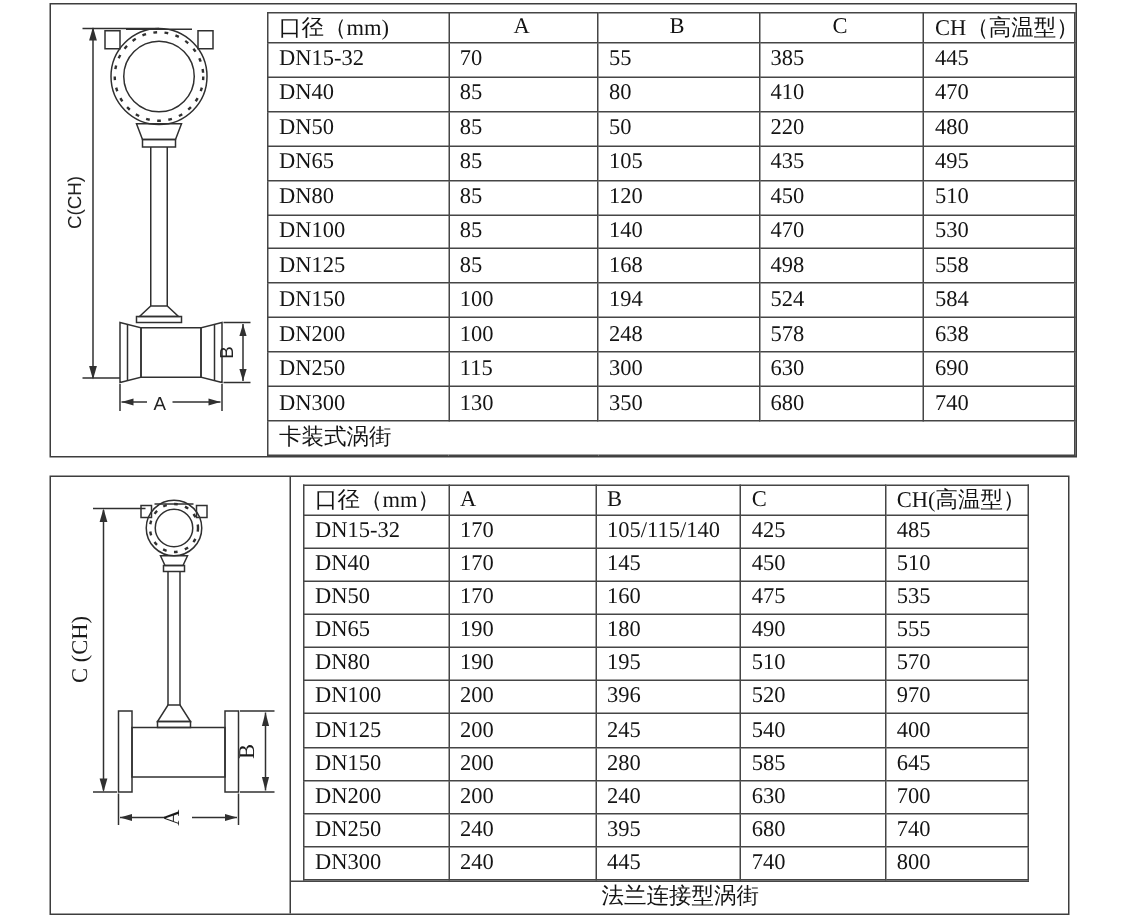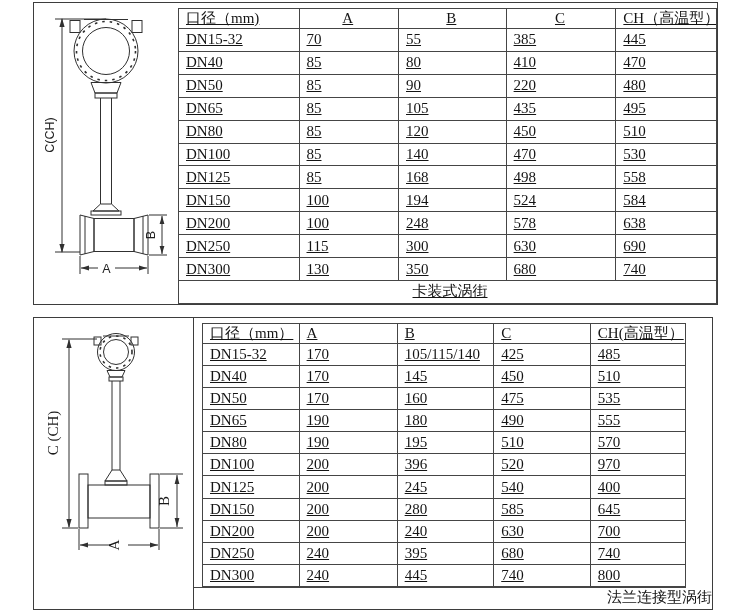--- a/index.html
+++ b/index.html
@@ -4,30 +4,30 @@
 <style>
   html,body{margin:0;padding:0;background:#ffffff;}
   #page{position:relative;width:750px;height:616px;background:#fff;overflow:hidden;
         font-family:"Liberation Serif", serif;color:#141414;}
   .panel{position:absolute;border:1px solid #3d3d3d;box-sizing:border-box;background:#fff;}
   #panel1{left:33px;top:2px;width:685px;height:303px;}
   #panel2{left:33px;top:317px;width:680px;height:293px;}
   .diag{position:absolute;left:0;top:0;}
   #p2-diag-box{position:absolute;left:0;top:0;width:160px;height:100%;
                border-right:1px solid #3d3d3d;box-sizing:border-box;}
-  table.dims{position:absolute;border-collapse:collapse;table-layout:fixed;text-decoration:underline;}
+  table.dims{position:absolute;border-collapse:collapse;table-layout:fixed;}
   #table1{left:144px;top:5px;width:539px;height:296px;}
   #table2{left:168px;top:5px;width:484px;height:264px;}
   table.dims td{border:1px solid #454545;font:15px "Liberation Serif", serif;color:#141414;
                 padding:0 2px 0 7px;vertical-align:middle;white-space:nowrap;overflow:hidden;}
   .t1 tr{height:7.69%;} .t2 tr{height:8.33%;}
   table.dims td.center-head{text-align:center;padding-left:0;}
-  td.tfoot{text-align:center;padding:0;}
+  td.tfoot{padding:0;}
   #p2-footer{position:absolute;left:161px;right:0;bottom:0;height:21px;line-height:21px;
-             text-align:right;font:15px "Liberation Serif", serif;}
+             text-align:center;font:15px "Liberation Serif", serif;}
   #p2-footline{position:absolute;left:160px;bottom:21px;width:492px;height:0;
                border-top:1px solid #454545;}
   svg .ln{stroke:#303030;stroke-width:1;fill:none;}
   svg .fl{fill:#303030;stroke:none;}
   svg .dashc{stroke:#303030;stroke-width:1.6;fill:none;stroke-dasharray:2.5 5;}
   svg text.cad{font-family:"Liberation Sans", sans-serif;font-size:12.5px;fill:#222;}
   svg text.ser{font-family:"Liberation Serif", serif;font-size:15px;fill:#1a1a1a;}
 </style>
 </head>
 <body>
@@ -109,21 +109,21 @@
           <tr>
             <td>DN40</td>
             <td>85</td>
             <td>80</td>
             <td>410</td>
             <td>470</td>
           </tr>
           <tr>
             <td>DN50</td>
             <td>85</td>
-            <td>90</td>
+            <td>50</td>
             <td>220</td>
             <td>480</td>
           </tr>
           <tr>
             <td>DN65</td>
             <td>85</td>
             <td>105</td>
             <td>435</td>
             <td>495</td>
           </tr>

